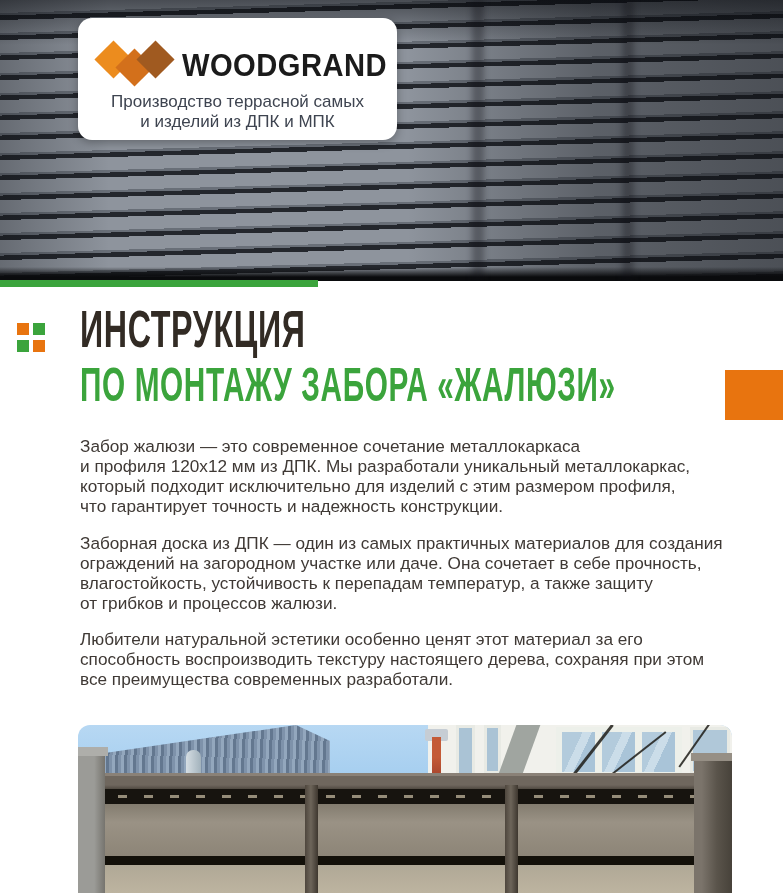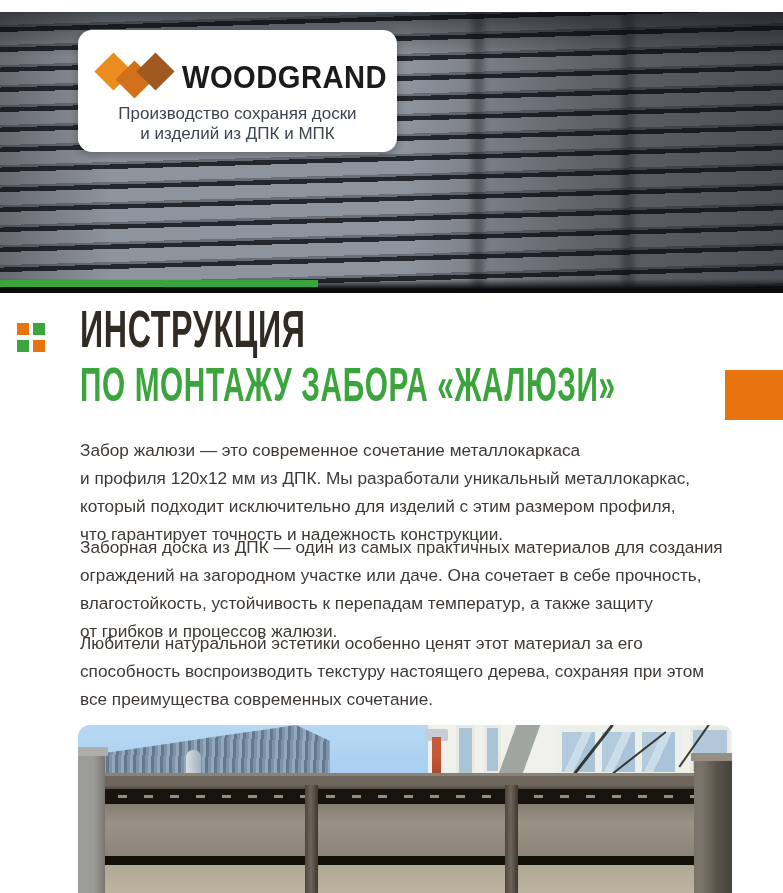--- a/index.html
+++ b/index.html
@@ -6,21 +6,21 @@
     --green:#3BA43C; --orange:#E8740F; --ink:#322B24; --text:#3F3935;
     --logoLight:#EC8C1E; --logoMid:#D3701B; --logoDark:#A05A20;
     --brandInk:#1B1B1B; --taglineInk:#3E4450;
   }
   *{margin:0;padding:0;box-sizing:border-box;}
   html,body{background:#fff;}
   body{font-family:"Liberation Sans",sans-serif;}
   .page{position:relative;width:783px;height:893px;margin:0 auto;background:#fff;overflow:hidden;}
 
   
-  .hero{position:absolute;left:0;top:12px;width:783px;height:281px;overflow:hidden;
+  .hero{position:absolute;left:0;top:0;width:783px;height:281px;overflow:hidden;
     background:
       linear-gradient(to bottom, rgba(4,6,10,.50) 0, rgba(4,6,10,0) 16%),
       linear-gradient(to top, #0a0b0d 0 4px, rgba(10,11,13,0) 5%),
       linear-gradient(to right, rgba(10,12,16,.30) 0, rgba(10,12,16,0) 14%, rgba(10,12,16,0) 52%, rgba(10,12,16,.38) 76%, rgba(10,12,16,.5) 100%),
       repeating-linear-gradient(178.4deg, #8e949d 0 13px, #696f78 13px 15.5px, #24272d 15.5px 20px);
   }
   .hero-shadow{position:absolute;top:0;bottom:0;width:12px;background:rgba(14,16,20,.34);filter:blur(3px);}
   .hero-shadow.s1{left:472px;}
   .hero-shadow.s2{left:622px;}
 
@@ -47,21 +47,21 @@
   .squares .q2{left:16px;top:0;background:var(--green);}
   .squares .q3{left:0;top:17px;background:var(--green);}
   .squares .q4{left:16px;top:17px;background:var(--orange);}
   .title1{position:absolute;left:80px;top:303px;font-size:52px;line-height:52px;font-weight:700;
     color:var(--ink);letter-spacing:1px;transform:scaleX(.62);transform-origin:left top;white-space:nowrap;}
   .title2{position:absolute;left:80px;top:361px;font-size:48px;line-height:48px;font-weight:700;
     color:var(--green);letter-spacing:1px;transform:scaleX(.62);transform-origin:left top;white-space:nowrap;}
   .orange-block{position:absolute;left:725px;top:370px;width:58px;height:50px;background:var(--orange);}
 
   
-  .para{position:absolute;left:80px;width:650px;font-size:17.2px;line-height:28px;
+  .para{position:absolute;left:80px;width:650px;font-size:17.2px;line-height:20px;
     color:var(--text);white-space:pre-line;}
   .p1{top:436px;} .p2{top:533px;} .p3{top:629px;}
 
   
   .photo{position:absolute;left:78px;top:725px;width:654px;height:168px;
     border-radius:12px 12px 0 0;overflow:hidden;}
   .sky{position:absolute;inset:0;background:linear-gradient(180deg,#b7d8f3 0%,#9ecaee 45%,#8fc0ea 100%);}
   .corrugated{position:absolute;left:0;top:0;width:252px;height:62px;
     clip-path:polygon(0 32px,218px 0,252px 16px,252px 62px,0 62px);
     background:repeating-linear-gradient(93deg,#93a7bd 0 3px,#63778f 3px 6px,#7e92aa 6px 9px);}
@@ -112,21 +112,21 @@
     <div class="hero-shadow s1"></div>
     <div class="hero-shadow s2"></div>
 
     <div class="brand-card">
       <div class="logo-w">
         <span class="d d1"></span>
         <span class="d d2"></span>
         <span class="d d3"></span>
       </div>
       <div class="brand-name">WOODGRAND</div>
-      <div class="brand-tagline">Производство сохраняя доски
+      <div class="brand-tagline">Производство террасной самых
 и изделий из ДПК и МПК</div>
     </div>
   </div>
 
   <div class="green-bar"></div>
 
   <div class="squares">
     <span class="q1"></span>
     <span class="q2"></span>
     <span class="q3"></span>
@@ -139,21 +139,21 @@
   <p class="para p1">Забор жалюзи — это современное сочетание металлокаркаса
 и профиля 120х12 мм из ДПК. Мы разработали уникальный металлокаркас,
 который подходит исключительно для изделий с этим размером профиля,
 что гарантирует точность и надежность конструкции.</p>
   <p class="para p2">Заборная доска из ДПК — один из самых практичных материалов для создания
 ограждений на загородном участке или даче. Она сочетает в себе прочность,
 влагостойкость, устойчивость к перепадам температур, а также защиту
 от грибков и процессов жалюзи.</p>
   <p class="para p3">Любители натуральной эстетики особенно ценят этот материал за его
 способность воспроизводить текстуру настоящего дерева, сохраняя при этом
-все преимущества современных сочетание.</p>
+все преимущества современных разработали.</p>
 
   <div class="photo">
     <div class="sky"></div>
     <div class="corrugated"></div>
     <div class="pole"></div>
 
     <div class="building">
       <div class="cam"></div>
       <div class="redpipe"></div>
       <div class="win wa"></div>

